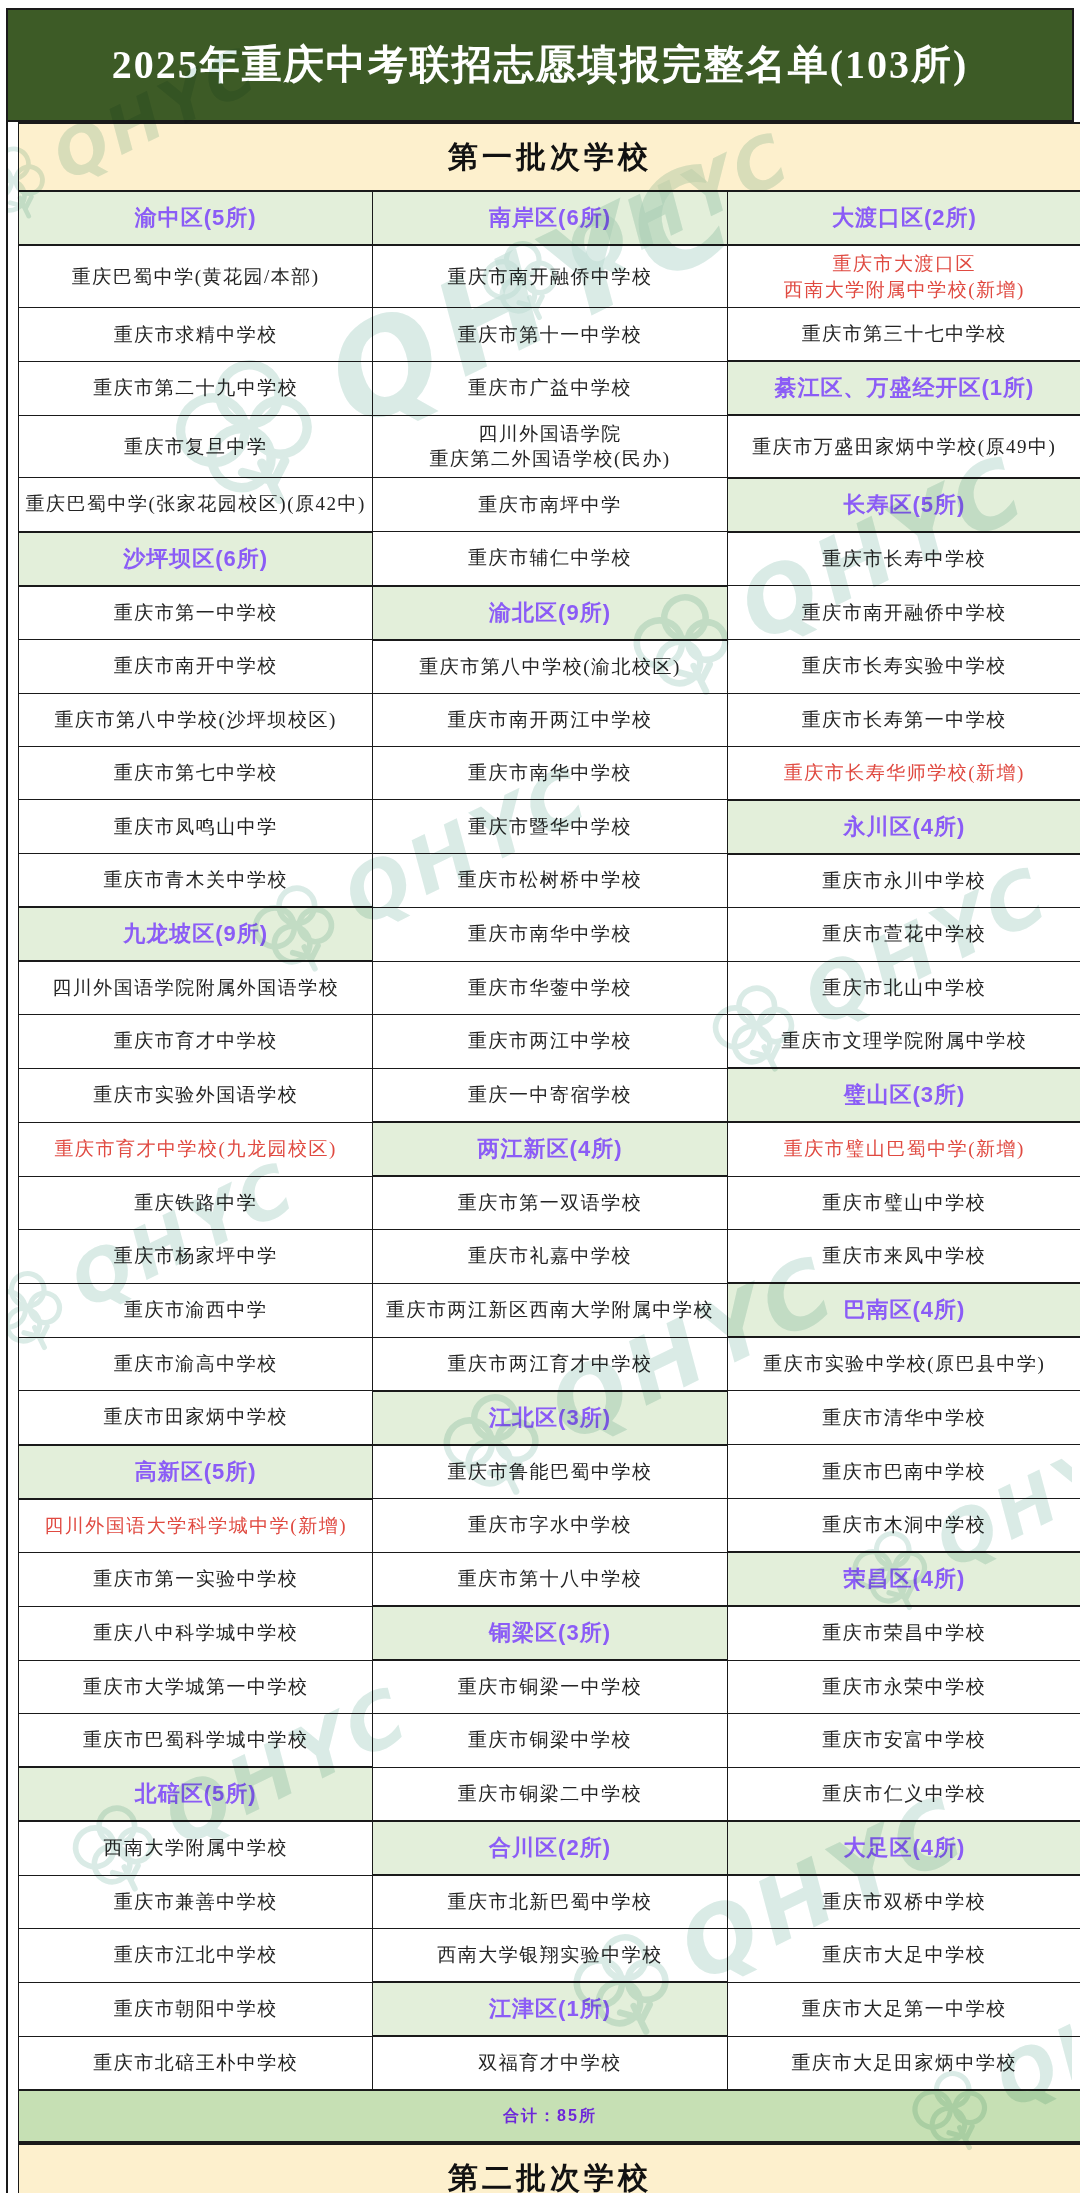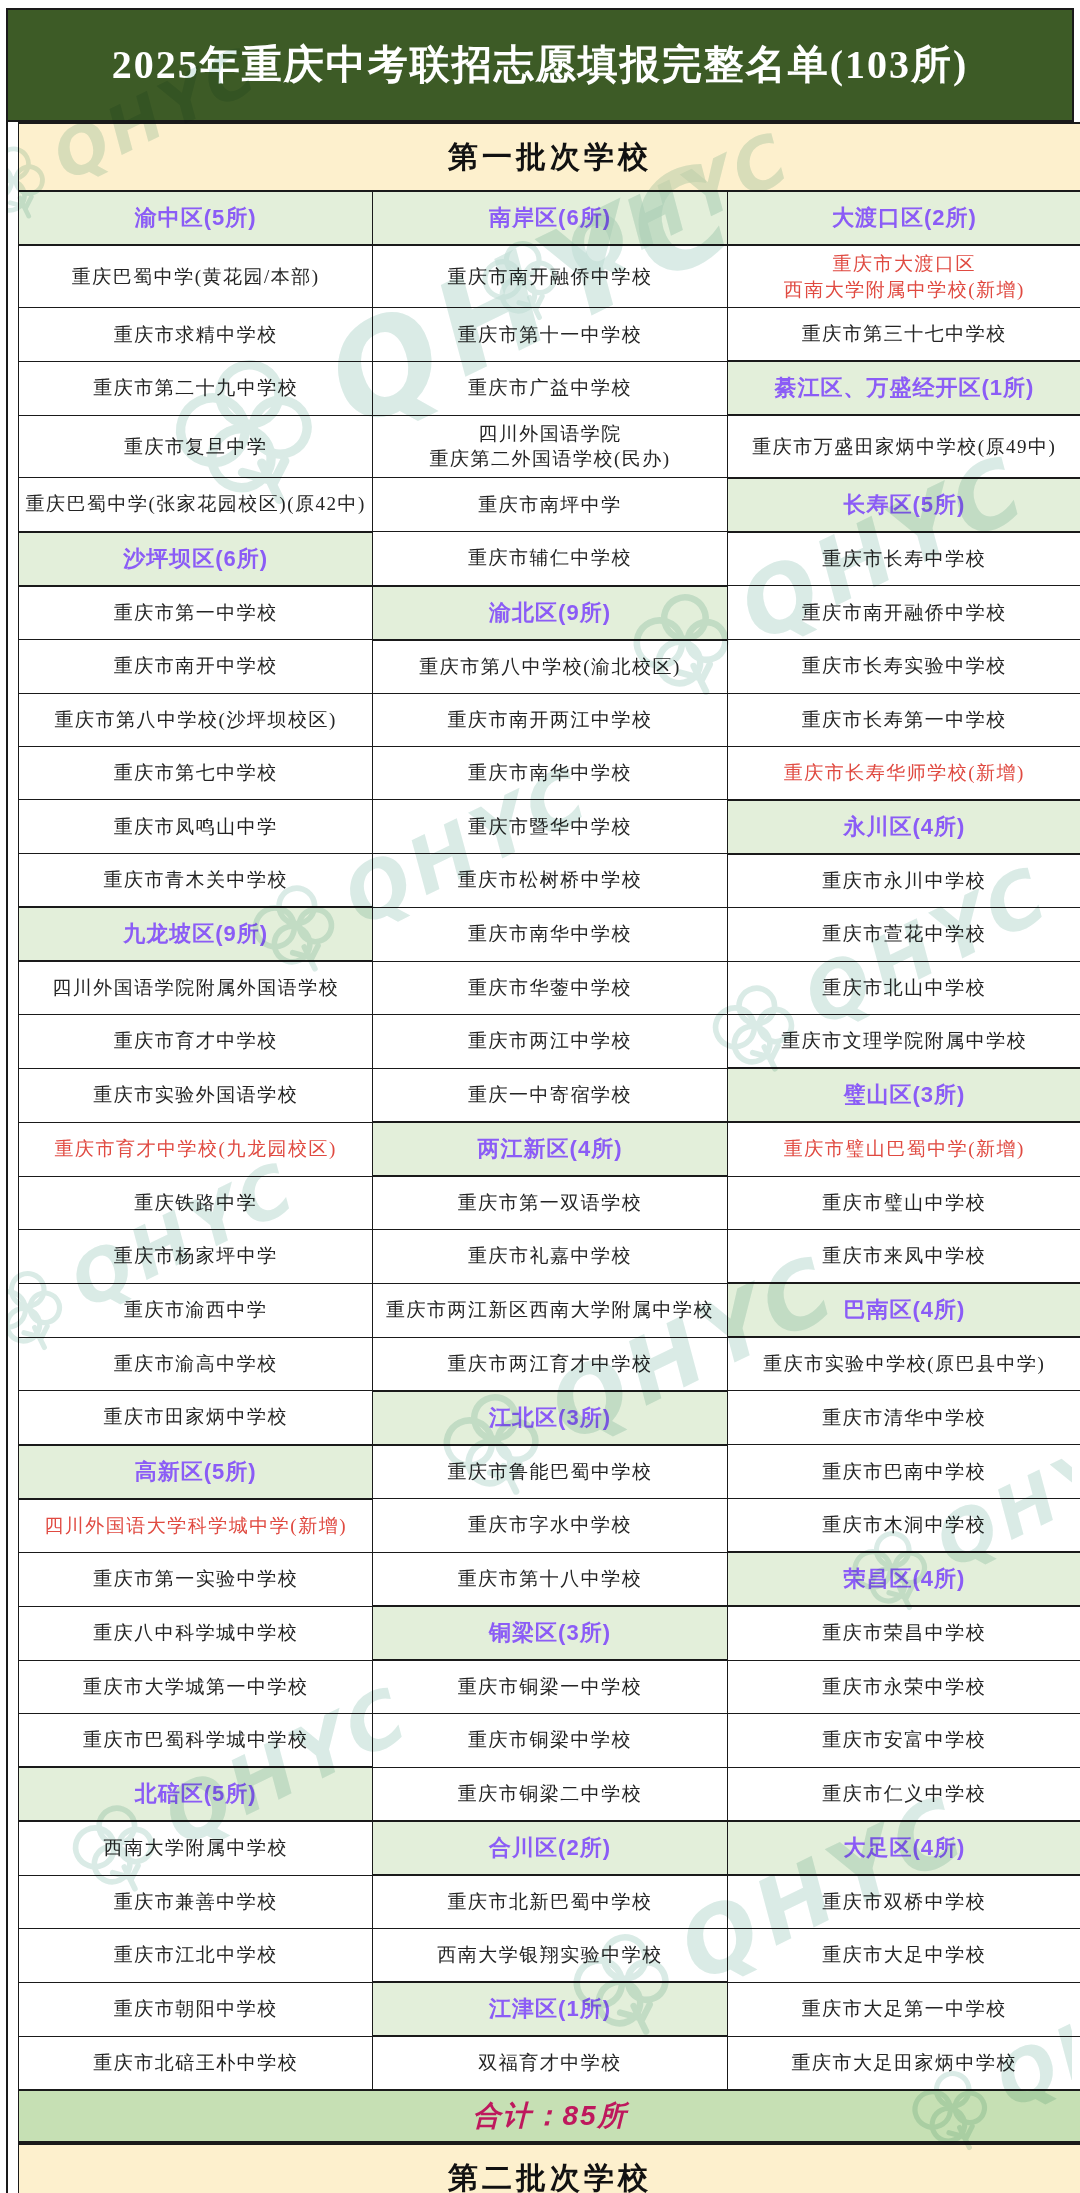--- a/index.html
+++ b/index.html
@@ -26,22 +26,22 @@
   td.red{color:var(--red,#e04a41);}
   td.batch{
     background:var(--header_bg,#fdf0cd);
     font-family:"Liberation Sans","DejaVu Sans",sans-serif;font-weight:bold;
     font-size:30px;letter-spacing:4px;height:56px;color:#111;
     border-top:2px solid var(--border,#1a1a1a);border-bottom:2px solid var(--border,#1a1a1a);
   }
   td.total{
     background:var(--total_bg,#c6e0b4);
     font-family:"Liberation Sans","DejaVu Sans",sans-serif;font-weight:bold;
-    font-size:28px;letter-spacing:2px;height:40px;color:#be185d;
-    border-top:2px solid var(--border,#1a1a1a);border-bottom:2px solid var(--border,#1a1a1a);font-style:italic;
+    font-size:16px;letter-spacing:2px;height:40px;color:#6d28d9;
+    border-top:2px solid var(--border,#1a1a1a);border-bottom:2px solid var(--border,#1a1a1a);
   }
   .wm-layer{position:absolute;inset:0;overflow:hidden;pointer-events:none;mix-blend-mode:multiply;}
   .wm{
     position:absolute;display:flex;align-items:center;gap:8px;
     color:var(--watermark,#c2ded6);opacity:.6;
     transform:rotate(-26deg) scale(var(--s,1));transform-origin:left center;
     font-family:"DejaVu Sans","Liberation Sans",sans-serif;
     font-weight:bold;font-style:italic;font-size:64px;letter-spacing:5px;line-height:1;
   }
   .wm svg{width:86px;height:86px;flex:none;}

